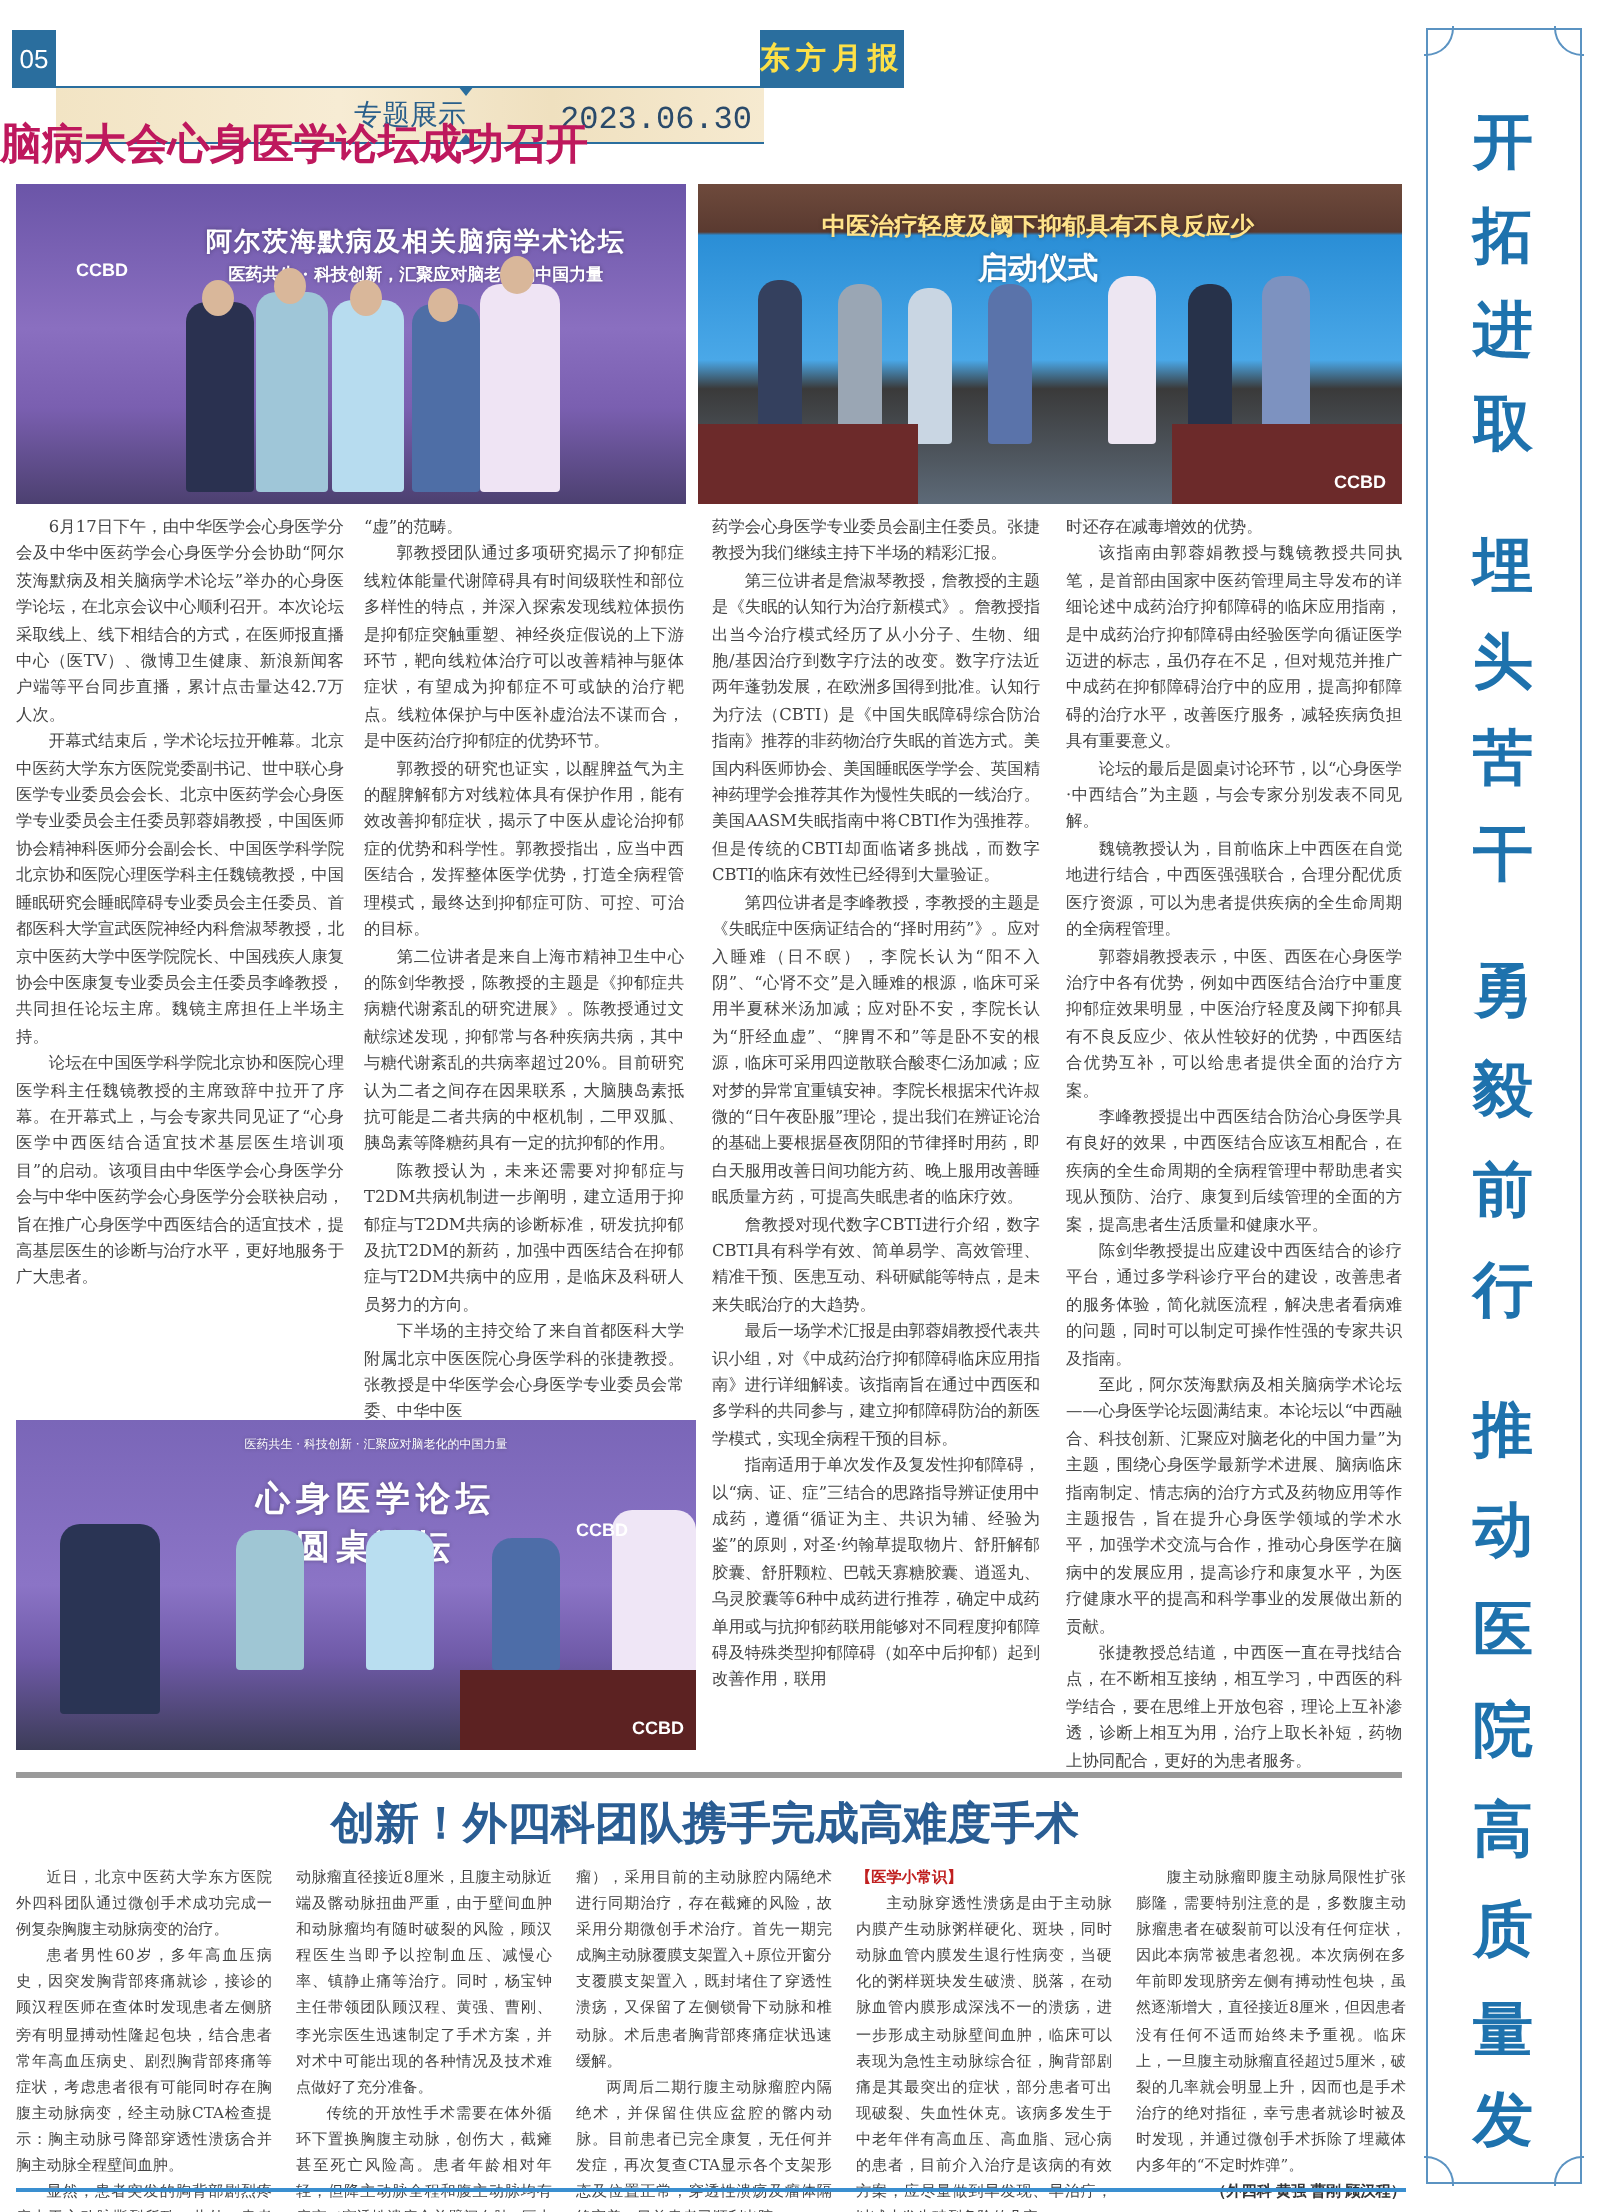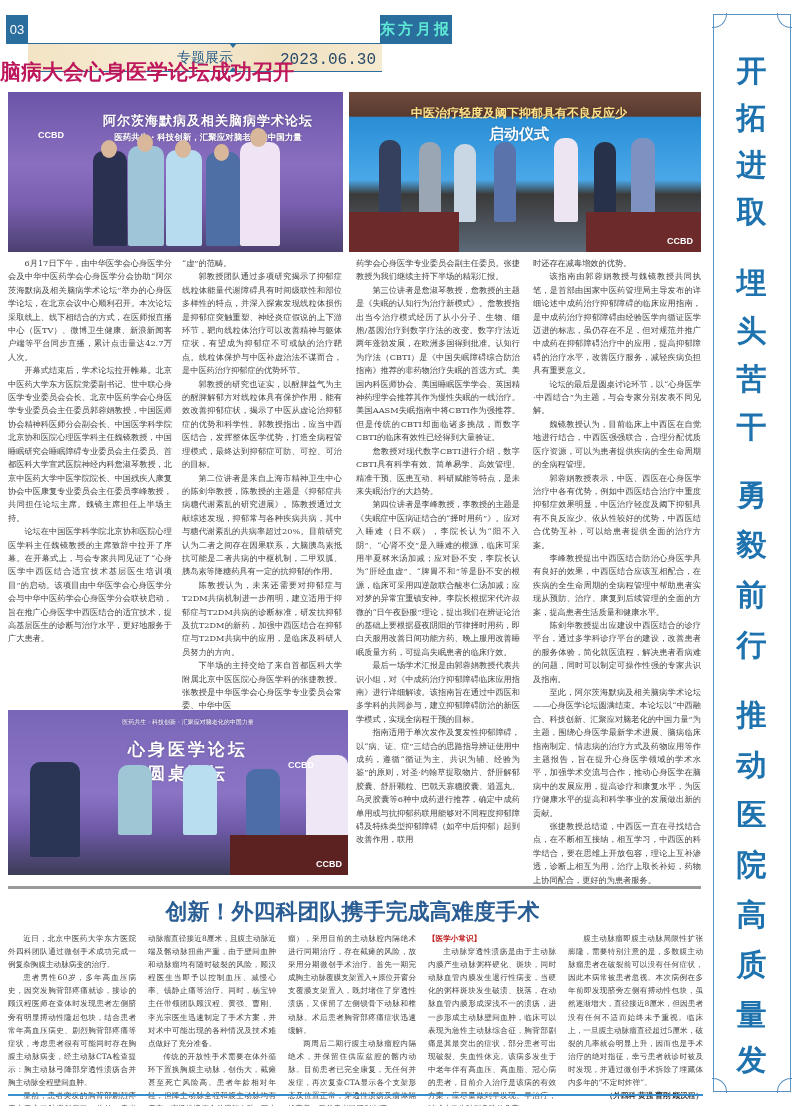--- a/index.html
+++ b/index.html
@@ -4,21 +4,21 @@
 <style>
   html,body{margin:0;padding:0;background:#fff;}
   body{width:800px;height:1106px;position:relative;overflow:hidden;font-family:"DejaVu Serif","Liberation Serif",serif;color:#333;}
   .page{position:absolute;left:0;top:0;width:800px;height:1106px;}
   .pgno{position:absolute;left:6px;top:15px;width:22px;height:29px;background:#2a6e9e;color:#fff;font-family:"Liberation Sans",sans-serif;font-size:13px;line-height:29px;text-align:center;}
   .band{position:absolute;left:28px;top:15px;width:352px;height:29px;background:linear-gradient(90deg,#f2e4c4,#f7ecd4 40%,#efe0bf 70%,#f6ead0);border-top:1px solid #2a6e9e;border-bottom:1px solid #2a6e9e;box-sizing:border-box;margin-top:28px;}
   .band-title{position:absolute;left:0;width:100%;top:5px;text-align:center;font-size:14px;color:#2a5f8a;}
   .band-date{position:absolute;right:6px;top:7px;font-family:Liberation Mono, monospace;font-size:16px;color:#2a4a6a;}
   .band-marker-t{position:absolute;left:201px;top:-1px;width:0;height:0;border-left:4px solid transparent;border-right:4px solid transparent;border-top:5px solid #2a6e9e;}
   .band-marker-b{position:absolute;left:201px;bottom:-1px;width:0;height:0;border-left:4px solid transparent;border-right:4px solid transparent;border-bottom:5px solid #2a6e9e;}
-  .masthead{position:absolute;left:380px;top:15px;width:72px;height:29px;background:#2a6e9e;color:#5eead4;font-size:15px;line-height:29px;text-align:center;font-weight:bold;letter-spacing:3px;}
+  .masthead{position:absolute;left:380px;top:15px;width:72px;height:29px;background:#2a6e9e;color:#fde047;font-size:15px;line-height:29px;text-align:center;font-weight:bold;letter-spacing:3px;}
   
   .band{width:354px;}
   
   .headline1{position:absolute;left:0;width:705px;top:58px;font-family:"Liberation Sans","DejaVu Sans",sans-serif;font-weight:bold;font-size:21px;color:#be185d;}
   
   .photo{position:absolute;overflow:hidden;}
   .p1{left:8px;top:92px;width:335px;height:160px;background:linear-gradient(180deg,#6b55a8 0%,#8a6fc0 45%,#7a5fb0 70%,#4c4070 100%);}
   .p2{left:349px;top:92px;width:352px;height:160px;background:linear-gradient(180deg,#6e4a3c 0%,#5a3a30 15%,#2a8ed6 16%,#4aa8e8 55%,#3a3a3a 64%,#5d6a78 100%);}
   .p3{left:8px;top:710px;width:340px;height:165px;background:linear-gradient(180deg,#7a66b8 0%,#8b74c6 50%,#6f5aa8 72%,#3c3c58 100%);}
   .ph-text{position:absolute;color:#fff;font-weight:bold;text-align:center;text-shadow:0 0 2px rgba(0,0,0,.3);}
@@ -53,21 +53,21 @@
   .slogan .tr{right:-2px;top:-2px;border-radius:0 0 0 14px;border-right:none;border-top:none;}
   .slogan .bl{left:-2px;bottom:-2px;border-radius:0 14px 0 0;border-left:none;border-bottom:none;}
   .slogan .br{right:-2px;bottom:-2px;border-radius:14px 0 0 0;border-right:none;border-bottom:none;}
   .slogan-char{position:absolute;left:0;width:75px;text-align:center;font-family:"DejaVu Sans","Liberation Sans",sans-serif;font-weight:bold;font-size:30px;color:#1e72ad;}
 </style>
 </head>
 <body>
 
 <div class="page">
 
-  <div class="pgno">03</div>
+  <div class="pgno">05</div>
   <div class="band">
     <div class="band-marker-t"></div>
     <div class="band-title">专题展示</div>
     <div class="band-date">2023.06.30</div>
     <div class="band-marker-b"></div>
   </div>
   <div class="masthead">东方月报</div>
 
   <div class="headline1">脑病大会心身医学论坛成功召开</div>
 
@@ -111,22 +111,22 @@
     <p class="noind">“虚”的范畴。</p>
     <p>郭教授团队通过多项研究揭示了抑郁症线粒体能量代谢障碍具有时间级联性和部位多样性的特点，并深入探索发现线粒体损伤是抑郁症突触重塑、神经炎症假说的上下游环节，靶向线粒体治疗可以改善精神与躯体症状，有望成为抑郁症不可或缺的治疗靶点。线粒体保护与中医补虚治法不谋而合，是中医药治疗抑郁症的优势环节。</p>
     <p>郭教授的研究也证实，以醒脾益气为主的醒脾解郁方对线粒体具有保护作用，能有效改善抑郁症状，揭示了中医从虚论治抑郁症的优势和科学性。郭教授指出，应当中西医结合，发挥整体医学优势，打造全病程管理模式，最终达到抑郁症可防、可控、可治的目标。</p>
     <p>第二位讲者是来自上海市精神卫生中心的陈剑华教授，陈教授的主题是《抑郁症共病糖代谢紊乱的研究进展》。陈教授通过文献综述发现，抑郁常与各种疾病共病，其中与糖代谢紊乱的共病率超过20%。目前研究认为二者之间存在因果联系，大脑胰岛素抵抗可能是二者共病的中枢机制，二甲双胍、胰岛素等降糖药具有一定的抗抑郁的作用。</p>
     <p>陈教授认为，未来还需要对抑郁症与T2DM共病机制进一步阐明，建立适用于抑郁症与T2DM共病的诊断标准，研发抗抑郁及抗T2DM的新药，加强中西医结合在抑郁症与T2DM共病中的应用，是临床及科研人员努力的方向。</p>
     <p>下半场的主持交给了来自首都医科大学附属北京中医医院心身医学科的张捷教授。张教授是中华医学会心身医学专业委员会常委、中华中医</p>
   </div>
   <div class="col c3">
     <p class="noind">药学会心身医学专业委员会副主任委员。张捷教授为我们继续主持下半场的精彩汇报。</p>
     <p>第三位讲者是詹淑琴教授，詹教授的主题是《失眠的认知行为治疗新模式》。詹教授指出当今治疗模式经历了从小分子、生物、细胞/基因治疗到数字疗法的改变。数字疗法近两年蓬勃发展，在欧洲多国得到批准。认知行为疗法（CBTI）是《中国失眠障碍综合防治指南》推荐的非药物治疗失眠的首选方式。美国内科医师协会、美国睡眠医学学会、英国精神药理学会推荐其作为慢性失眠的一线治疗。美国AASM失眠指南中将CBTI作为强推荐。但是传统的CBTI却面临诸多挑战，而数字CBTI的临床有效性已经得到大量验证。</p>
+    <p>第四位讲者是李峰教授，李教授的主题是《失眠症中医病证结合的“择时用药”》。应对入睡难（日不瞑），李院长认为“阳不入阴”、“心肾不交”是入睡难的根源，临床可采用半夏秫米汤加减；应对卧不安，李院长认为“肝经血虚”、“脾胃不和”等是卧不安的根源，临床可采用四逆散联合酸枣仁汤加减；应对梦的异常宜重镇安神。李院长根据宋代许叔微的“日午夜卧服”理论，提出我们在辨证论治的基础上要根据昼夜阴阳的节律择时用药，即白天服用改善日间功能方药、晚上服用改善睡眠质量方药，可提高失眠患者的临床疗效。</p>
     <p>詹教授对现代数字CBTI进行介绍，数字CBTI具有科学有效、简单易学、高效管理、精准干预、医患互动、科研赋能等特点，是未来失眠治疗的大趋势。</p>
-    <p>第四位讲者是李峰教授，李教授的主题是《失眠症中医病证结合的“择时用药”》。应对入睡难（日不瞑），李院长认为“阳不入阴”、“心肾不交”是入睡难的根源，临床可采用半夏秫米汤加减；应对卧不安，李院长认为“肝经血虚”、“脾胃不和”等是卧不安的根源，临床可采用四逆散联合酸枣仁汤加减；应对梦的异常宜重镇安神。李院长根据宋代许叔微的“日午夜卧服”理论，提出我们在辨证论治的基础上要根据昼夜阴阳的节律择时用药，即白天服用改善日间功能方药、晚上服用改善睡眠质量方药，可提高失眠患者的临床疗效。</p>
     <p>最后一场学术汇报是由郭蓉娟教授代表共识小组，对《中成药治疗抑郁障碍临床应用指南》进行详细解读。该指南旨在通过中西医和多学科的共同参与，建立抑郁障碍防治的新医学模式，实现全病程干预的目标。</p>
     <p>指南适用于单次发作及复发性抑郁障碍，以“病、证、症”三结合的思路指导辨证使用中成药，遵循“循证为主、共识为辅、经验为鉴”的原则，对圣·约翰草提取物片、舒肝解郁胶囊、舒肝颗粒、巴戟天寡糖胶囊、逍遥丸、乌灵胶囊等6种中成药进行推荐，确定中成药单用或与抗抑郁药联用能够对不同程度抑郁障碍及特殊类型抑郁障碍（如卒中后抑郁）起到改善作用，联用</p>
   </div>
   <div class="col c4">
     <p class="noind">时还存在减毒增效的优势。</p>
     <p>该指南由郭蓉娟教授与魏镜教授共同执笔，是首部由国家中医药管理局主导发布的详细论述中成药治疗抑郁障碍的临床应用指南，是中成药治疗抑郁障碍由经验医学向循证医学迈进的标志，虽仍存在不足，但对规范并推广中成药在抑郁障碍治疗中的应用，提高抑郁障碍的治疗水平，改善医疗服务，减轻疾病负担具有重要意义。</p>
     <p>论坛的最后是圆桌讨论环节，以“心身医学·中西结合”为主题，与会专家分别发表不同见解。</p>
     <p>魏镜教授认为，目前临床上中西医在自觉地进行结合，中西医强强联合，合理分配优质医疗资源，可以为患者提供疾病的全生命周期的全病程管理。</p>
     <p>郭蓉娟教授表示，中医、西医在心身医学治疗中各有优势，例如中西医结合治疗中重度抑郁症效果明显，中医治疗轻度及阈下抑郁具有不良反应少、依从性较好的优势，中西医结合优势互补，可以给患者提供全面的治疗方案。</p>
     <p>李峰教授提出中西医结合防治心身医学具有良好的效果，中西医结合应该互相配合，在疾病的全生命周期的全病程管理中帮助患者实现从预防、治疗、康复到后续管理的全面的方案，提高患者生活质量和健康水平。</p>

